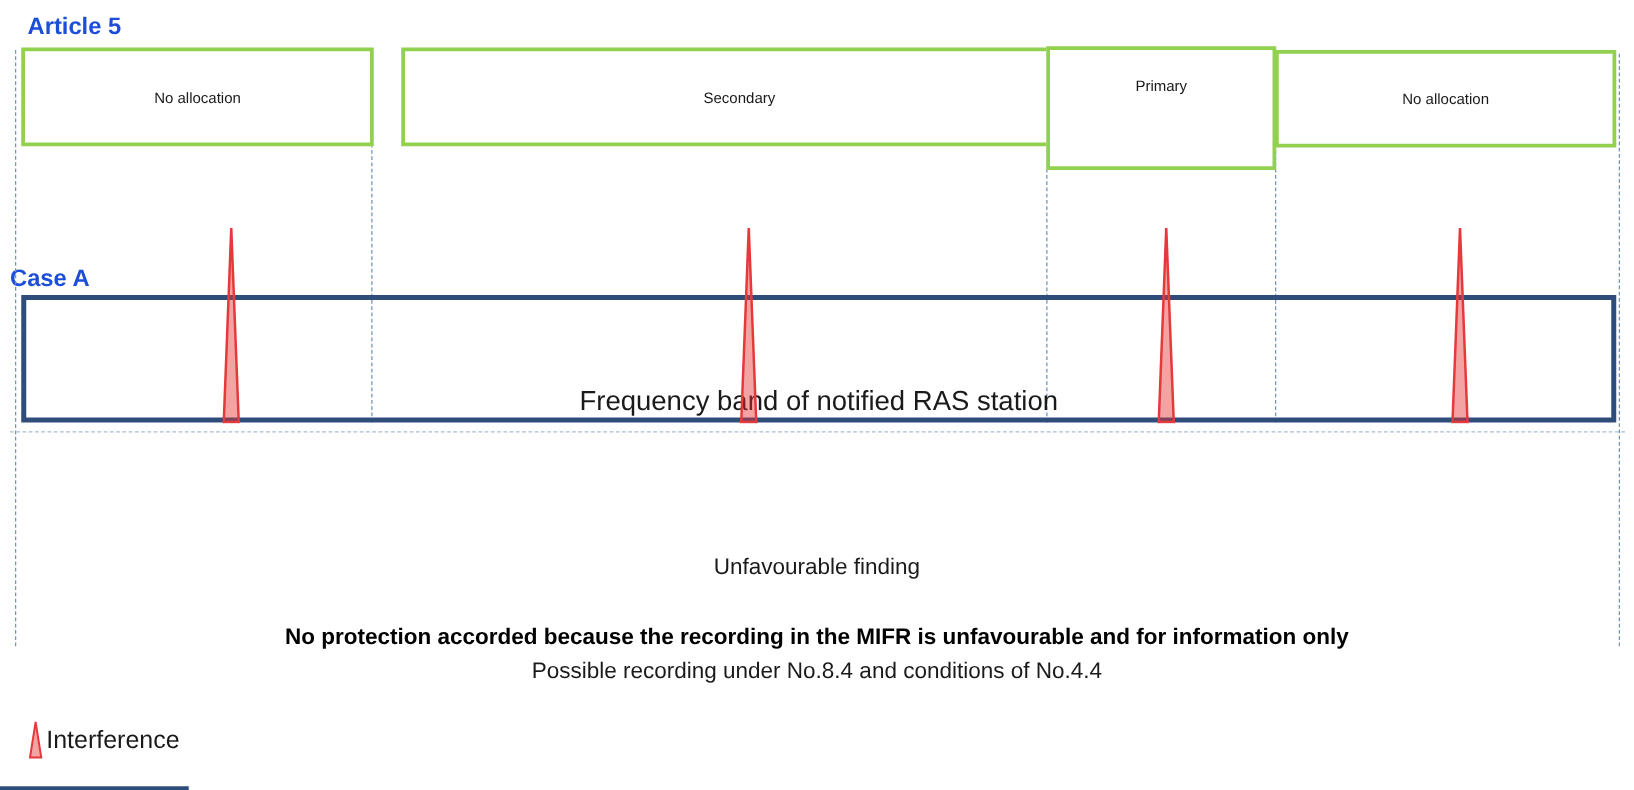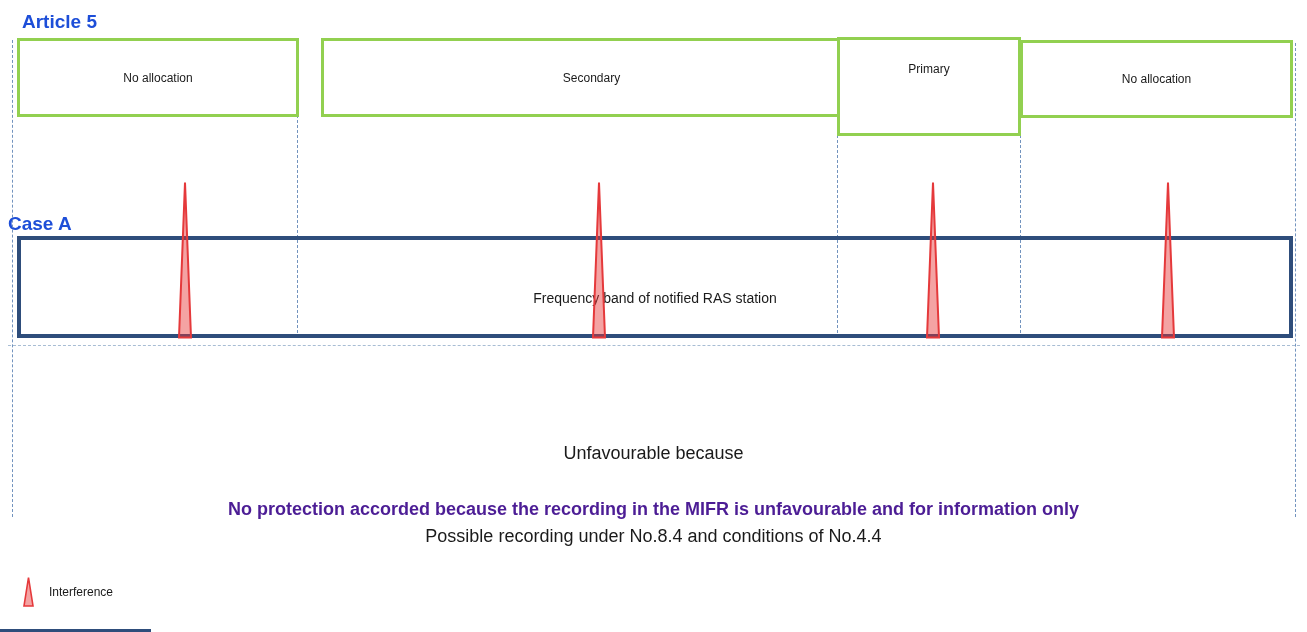--- a/index.html
+++ b/index.html
@@ -18,44 +18,44 @@
   }
   .alloc-primary { align-items:flex-start; padding-top:22px; }
 
   .guide-v { position:absolute; width:0; border-left:1px dashed var(--guide-line,#7293BE); z-index:1; }
   .guide-h { position:absolute; height:0; border-top:1px dashed var(--guide-line-faint,#A8BDD4); z-index:1; }
 
   .band-box {
     position:absolute; left:17px; top:236px; width:1276px; height:102px;
     box-sizing:border-box; border:4px solid var(--band-box-border,#2E4D7B);
     background:transparent; z-index:2;
-    display:flex; justify-content:center; align-items:center; padding-top:21px;
-    font-size:14px;
+    display:flex; justify-content:center; align-items:flex-end; padding-top:21px;
+    font-size:22px;
   }
 
   .spike { position:absolute; z-index:3; width:18px; height:158px; }
   .spike polygon, .legend-spike polygon {
     fill:var(--interference-fill,rgba(230,50,50,0.45));
     stroke:var(--interference-stroke,#E5393B);
   }
   .spike polygon { stroke-width:2; }
   .legend-spike polygon { stroke-width:1.6; }
 
   .notes {
     position:absolute; left:0; top:385px; width:1307px;
     text-align:center; font-size:18px; line-height:27.5px; white-space:pre-wrap;
   }
   .conclusion {
     position:absolute; left:0; top:499px; width:1307px;
-    text-align:center; font-size:18px; font-weight:bold; color:#4c1d95;
+    text-align:center; font-size:18px; font-weight:bold; color:#000000;
   }
 
   .legend { position:absolute; left:22px; top:576px; display:flex; align-items:center; z-index:2; }
   .legend-spike { width:13px; height:32px; }
-  .legend-label { margin-left:14px; font-size:12px; }
+  .legend-label { margin-left:2px; font-size:20px; }
 
   .bottom-border-fragment {
     position:absolute; left:0; top:629px; width:151px; height:3px;
     background:var(--band-box-border,#2E4D7B); z-index:2;
   }
 </style>
 </head>
 <body>
 
 <div class="canvas">
@@ -95,21 +95,21 @@
     <polygon points="9,1.5 15,156.5 3,156.5"></polygon>
   </svg>
   <svg class="spike" style="left:924px; top:181px;" viewBox="0 0 18 158">
     <polygon points="9,1.5 15,156.5 3,156.5"></polygon>
   </svg>
   <svg class="spike" style="left:1159px; top:181px;" viewBox="0 0 18 158">
     <polygon points="9,1.5 15,156.5 3,156.5"></polygon>
   </svg>
 
   <div class="notes">
-    <div>Unfavourable because</div>
+    <div>Unfavourable finding</div>
     <div>Possible recording under No.8.4 and conditions of No.4.4</div>
   </div>
   <div class="conclusion">No protection accorded because the recording in the MIFR is unfavourable and for information only</div>
 
   <div class="legend">
     <svg class="legend-spike" viewBox="0 0 13 32">
       <polygon points="6.5,1.5 11,30 2,30"></polygon>
     </svg>
     <span class="legend-label">Interference</span>
   </div>

